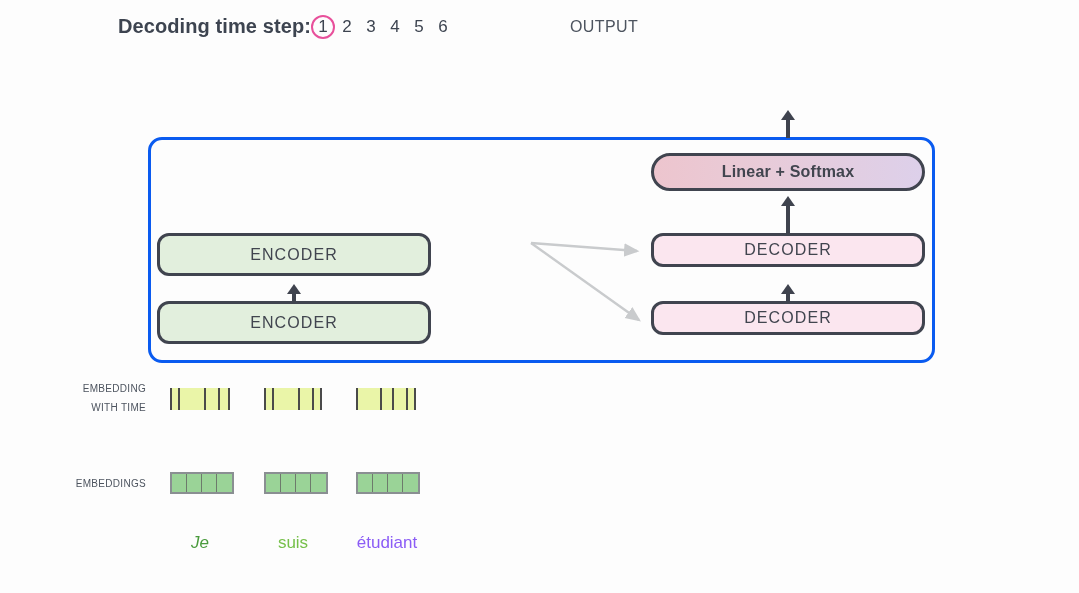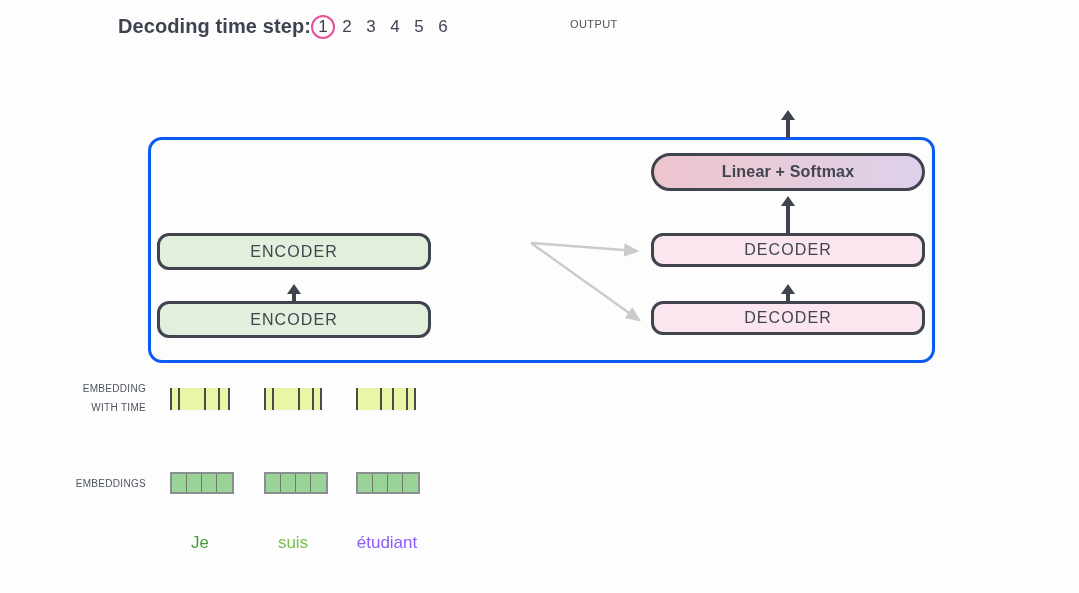--- a/index.html
+++ b/index.html
@@ -53,21 +53,21 @@
     margin-top: -12px;
     border: 2.5px solid #e8509b;
     border-radius: 50%;
     box-sizing: border-box;
   }
 
   #output-label {
     position: absolute;
     left: 570px;
     top: 18px;
-    font-size: 11px;
+    font-size: 16px;
     color: #4d545f;
     letter-spacing: 0.4px;
   }
 
   
   #blue-box {
     position: absolute;
     left: 148px;
     top: 137px;
     width: 787px;
@@ -88,21 +88,21 @@
     align-items: center;
     justify-content: center;
     font-size: 16px;
     letter-spacing: 1.1px;
     color: #41454f;
   }
   .enc {
     background: #e2efdd;
     left: 157px;
     width: 274px;
-    height: 37px;
+    height: 43px;
   }
   .dec {
     background: #fbe6ef;
     left: 651px;
     width: 274px;
     height: 34px;
   }
   .row-upper { top: 233px; }
   .row-lower { top: 301px; }
 
@@ -314,17 +314,17 @@
         <div class="cell" style="width: 15px;"></div>
       </div>
       <div class="vec emb" style="left: 356px;">
         <div class="cell" style="width: 15px;"></div>
         <div class="cell" style="width: 15px;"></div>
         <div class="cell" style="width: 15px;"></div>
         <div class="cell" style="width: 15px;"></div>
       </div>
     </div>
 
-  <div class="word" id="word-0" style="color: rgb(74, 155, 61);">Je</div>
+  <div class="word" id="word-0" style="color: rgb(74, 155, 61); font-style: italic;">Je</div>
   <div class="word" id="word-1" style="color: rgb(118, 192, 74);">suis</div>
   <div class="word" id="word-2" style="color: #8b5cf6;">étudiant</div>
 
 </div>
 
 </body></html>

